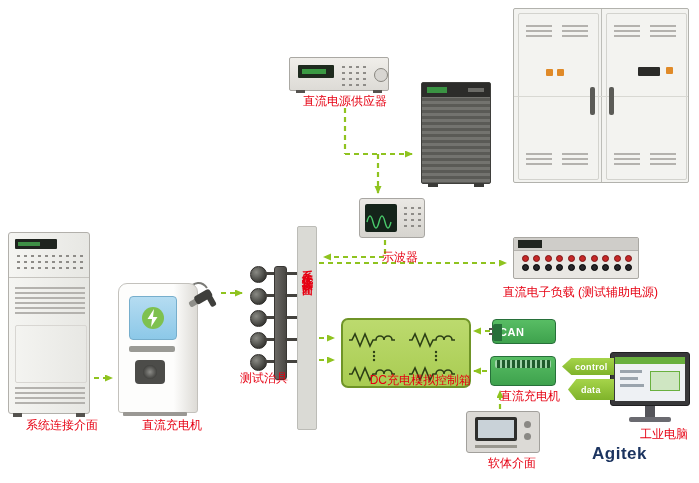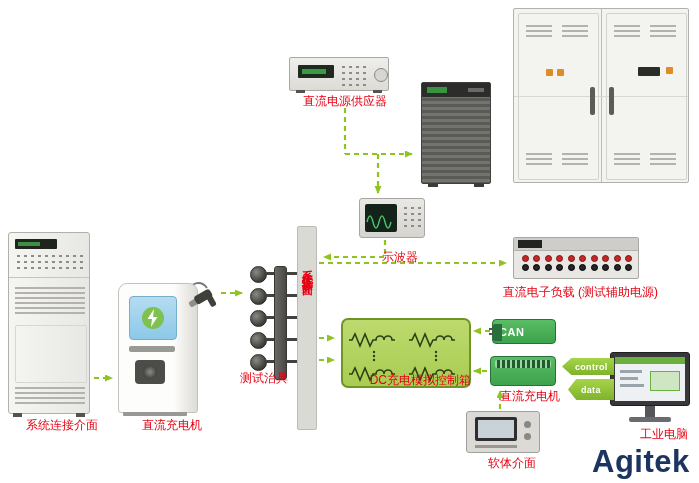--- a/index.html
+++ b/index.html
@@ -119,21 +119,21 @@
   .mon-stand{position:absolute;left:645px;top:406px;width:10px;height:12px;background:#55555a;z-index:2;}
   .mon-base{position:absolute;left:629px;top:417px;width:42px;height:5px;background:#6a6a70;border-radius:2px;z-index:2;}
 
   
   .banner{position:absolute;z-index:3;display:flex;align-items:center;
     background:linear-gradient(180deg,#a6d44a,#7fb32a);
     clip-path:polygon(18% 0,100% 0,100% 100%,18% 100%,0 50%);}
   .banner span{color:#fff;font-size:9px;font-weight:700;letter-spacing:.3px;padding-left:13px;}
 
   .brand{position:absolute;left:592px;top:444px;width:104px;z-index:3;
-    color:var(--brand-navy,#1c3460);font-size:31px;font-weight:800;letter-spacing:.5px;font-family:"Liberation Sans",sans-serif;}
+    color:var(--brand-navy,#1c3460);font-size:17px;font-weight:800;letter-spacing:.5px;font-family:"Liberation Sans",sans-serif;}
 </style>
 </head>
 <body>
 
 <div class="canvas">
 
   <svg class="connectors" width="699" height="483" viewBox="0 0 699 483">
     <defs>
       <marker id="arrG" markerWidth="10" markerHeight="9" refX="7" refY="3.5" orient="auto" markerUnits="userSpaceOnUse">
         <path class="arrhead" d="M0,0 L8,3.5 L0,7 Z"></path>

